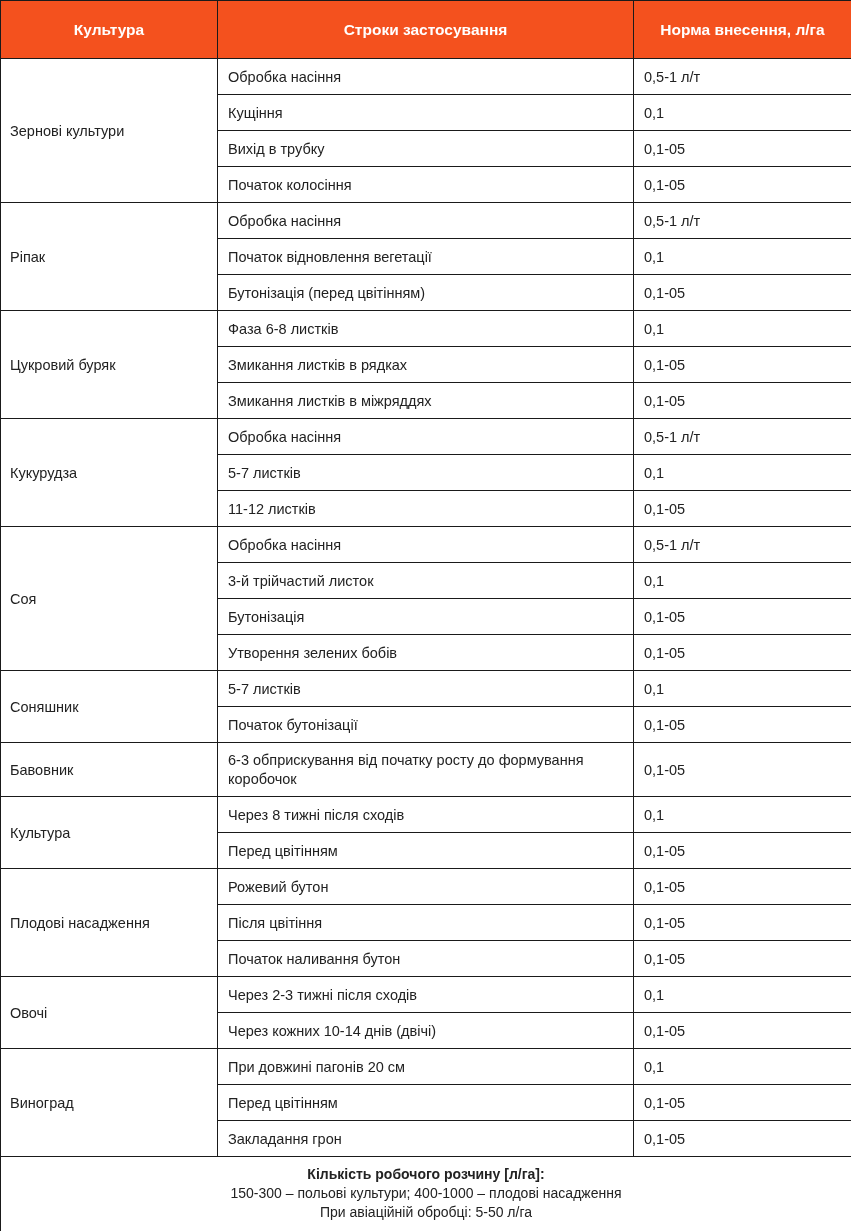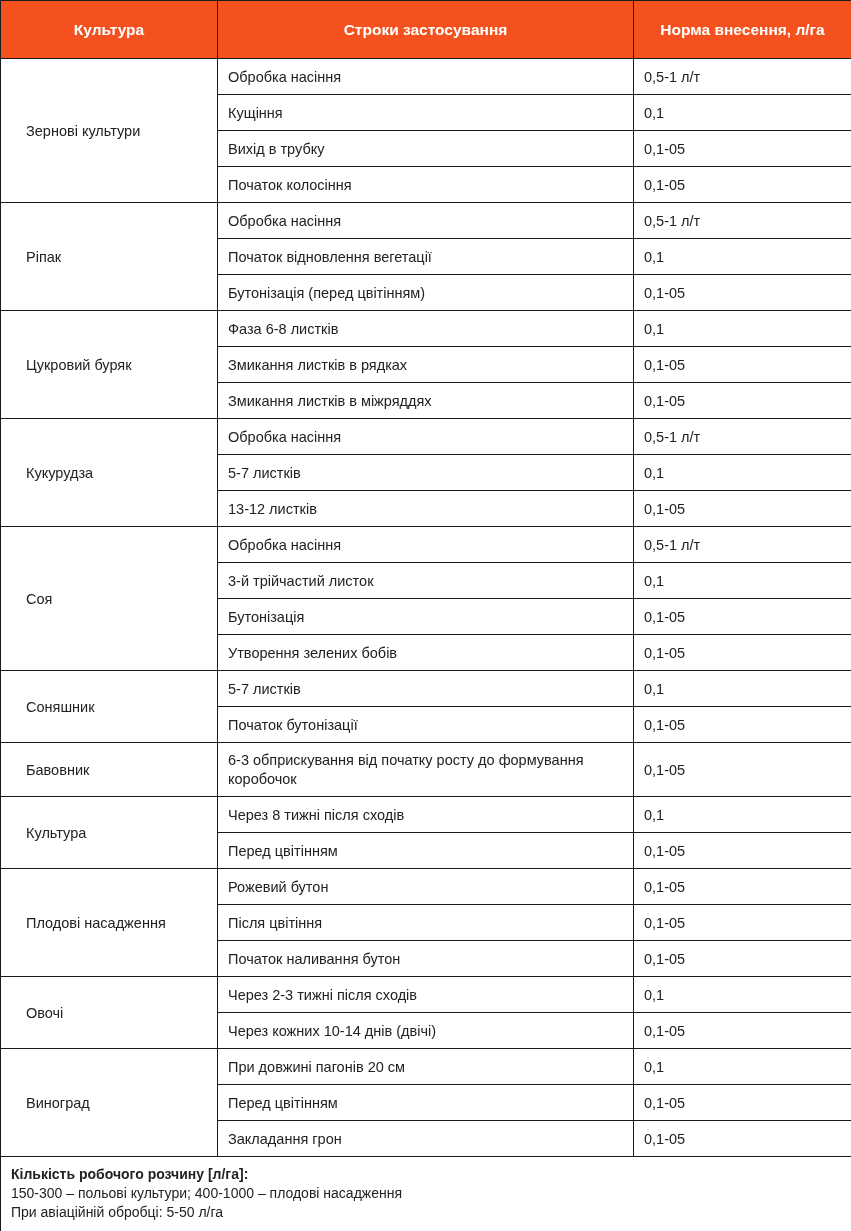--- a/index.html
+++ b/index.html
@@ -3,24 +3,24 @@
   <meta charset="utf-8">
   <style>
     html, body { margin: 0; padding: 0; background: #ffffff; }
     body { width: 851px; height: 1231px; overflow: hidden; font-family: "Liberation Sans", "DejaVu Sans", sans-serif; color: #222222; }
     table.app-table { border-collapse: collapse; width: 851px; table-layout: fixed; }
     table.app-table col.c1 { width: 217px; }
     table.app-table col.c2 { width: 416px; }
     table.app-table col.c3 { width: 218px; }
     th { background: #F4511E; color: #ffffff; font-weight: bold; font-size: 15.5px; height: 57px; border: 1px solid #1a1a1a; padding: 0; }
     td { border: 1px solid #1a1a1a; font-size: 14.5px; padding: 0 10px; height: 35px; vertical-align: middle; }
-    td.crop { padding-left: 25px; margin-left: 8px; }
+    td.crop { padding-left: 9px; margin-left: 8px; }
     td.rate { text-align: left; }
     tr.tall td.stage { height: 53px; line-height: 19px; }
-    td.footer { font-size: 14px; line-height: 19px; padding: 8px 10px 9px; height: auto; }
+    td.footer { text-align: center; font-size: 14px; line-height: 19px; padding: 8px 10px 9px; height: auto; }
     td.footer .f-title { font-weight: bold; }
   </style>
 </head>
 <body>
 
 <table class="app-table">
   <colgroup>
       <col class="c1">
       <col class="c2">
       <col class="c3">
@@ -79,21 +79,21 @@
       <tr>
         <td class="crop" rowspan="3">Кукурудза</td>
         <td class="stage">Обробка насіння</td>
         <td class="rate">0,5-1 л/т</td>
       </tr>
       <tr>
         <td class="stage">5-7 листків</td>
         <td class="rate">0,1</td>
       </tr>
       <tr>
-        <td class="stage">13-12 листків</td>
+        <td class="stage">11-12 листків</td>
         <td class="rate">0,1-05</td>
       </tr>
       <tr>
         <td class="crop" rowspan="4">Соя</td>
         <td class="stage">Обробка насіння</td>
         <td class="rate">0,5-1 л/т</td>
       </tr>
       <tr>
         <td class="stage">3-й трійчастий листок</td>
         <td class="rate">0,1</td>

